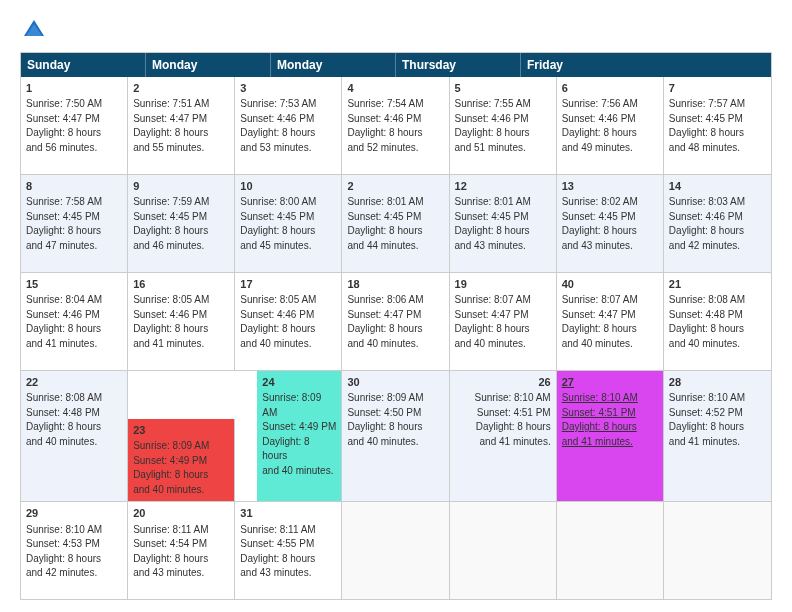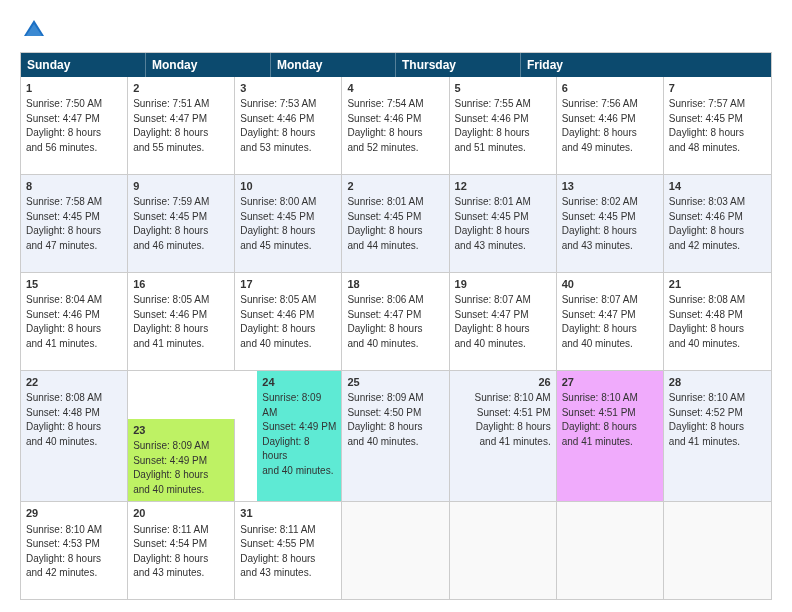--- a/index.html
+++ b/index.html
@@ -234,37 +234,37 @@
           <div class="cal-cell">
             <span class="day-num">21</span>
             <div class="cell-text">Sunrise: 8:08 AM<br>Sunset: 4:48 PM<br>Daylight: 8 hours<br>and 40 minutes.</div>
           </div>
         </div>
         <div class="cal-row">
           <div class="cal-cell alt-row" style="background: rgb(238, 242, 250);">
             <span class="day-num">22</span>
             <div class="cell-text">Sunrise: 8:08 AM<br>Sunset: 4:48 PM<br>Daylight: 8 hours<br>and 40 minutes.</div>
           </div>
-          <div class="cal-cell alt-row" style="background: #bef264; margin-top: 48px;">
+          <div class="cal-cell alt-row" style="background: #ef4444; margin-top: 48px;">
             <span class="day-num">23</span>
             <div class="cell-text">Sunrise: 8:09 AM<br>Sunset: 4:49 PM<br>Daylight: 8 hours<br>and 40 minutes.</div>
           </div>
           <div class="cal-cell alt-row" style="background: #5eead4; margin-left: 22px;">
             <span class="day-num">24</span>
             <div class="cell-text">Sunrise: 8:09 AM<br>Sunset: 4:49 PM<br>Daylight: 8 hours<br>and 40 minutes.</div>
           </div>
           <div class="cal-cell alt-row" style="background: rgb(238, 242, 250);">
-            <span class="day-num">25</span>
+            <span class="day-num">30</span>
             <div class="cell-text">Sunrise: 8:09 AM<br>Sunset: 4:50 PM<br>Daylight: 8 hours<br>and 40 minutes.</div>
           </div>
           <div class="cal-cell alt-row" style="background: rgb(238, 242, 250); text-align: right;">
             <span class="day-num">26</span>
             <div class="cell-text">Sunrise: 8:10 AM<br>Sunset: 4:51 PM<br>Daylight: 8 hours<br>and 41 minutes.</div>
           </div>
-          <div class="cal-cell alt-row" style="background: #f0abfc;">
+          <div class="cal-cell alt-row" style="background: #d946ef; text-decoration: underline;">
             <span class="day-num">27</span>
             <div class="cell-text">Sunrise: 8:10 AM<br>Sunset: 4:51 PM<br>Daylight: 8 hours<br>and 41 minutes.</div>
           </div>
           <div class="cal-cell alt-row" style="background: rgb(238, 242, 250);">
             <span class="day-num">28</span>
             <div class="cell-text">Sunrise: 8:10 AM<br>Sunset: 4:52 PM<br>Daylight: 8 hours<br>and 41 minutes.</div>
           </div>
         </div>
         <div class="cal-row">
           <div class="cal-cell">

